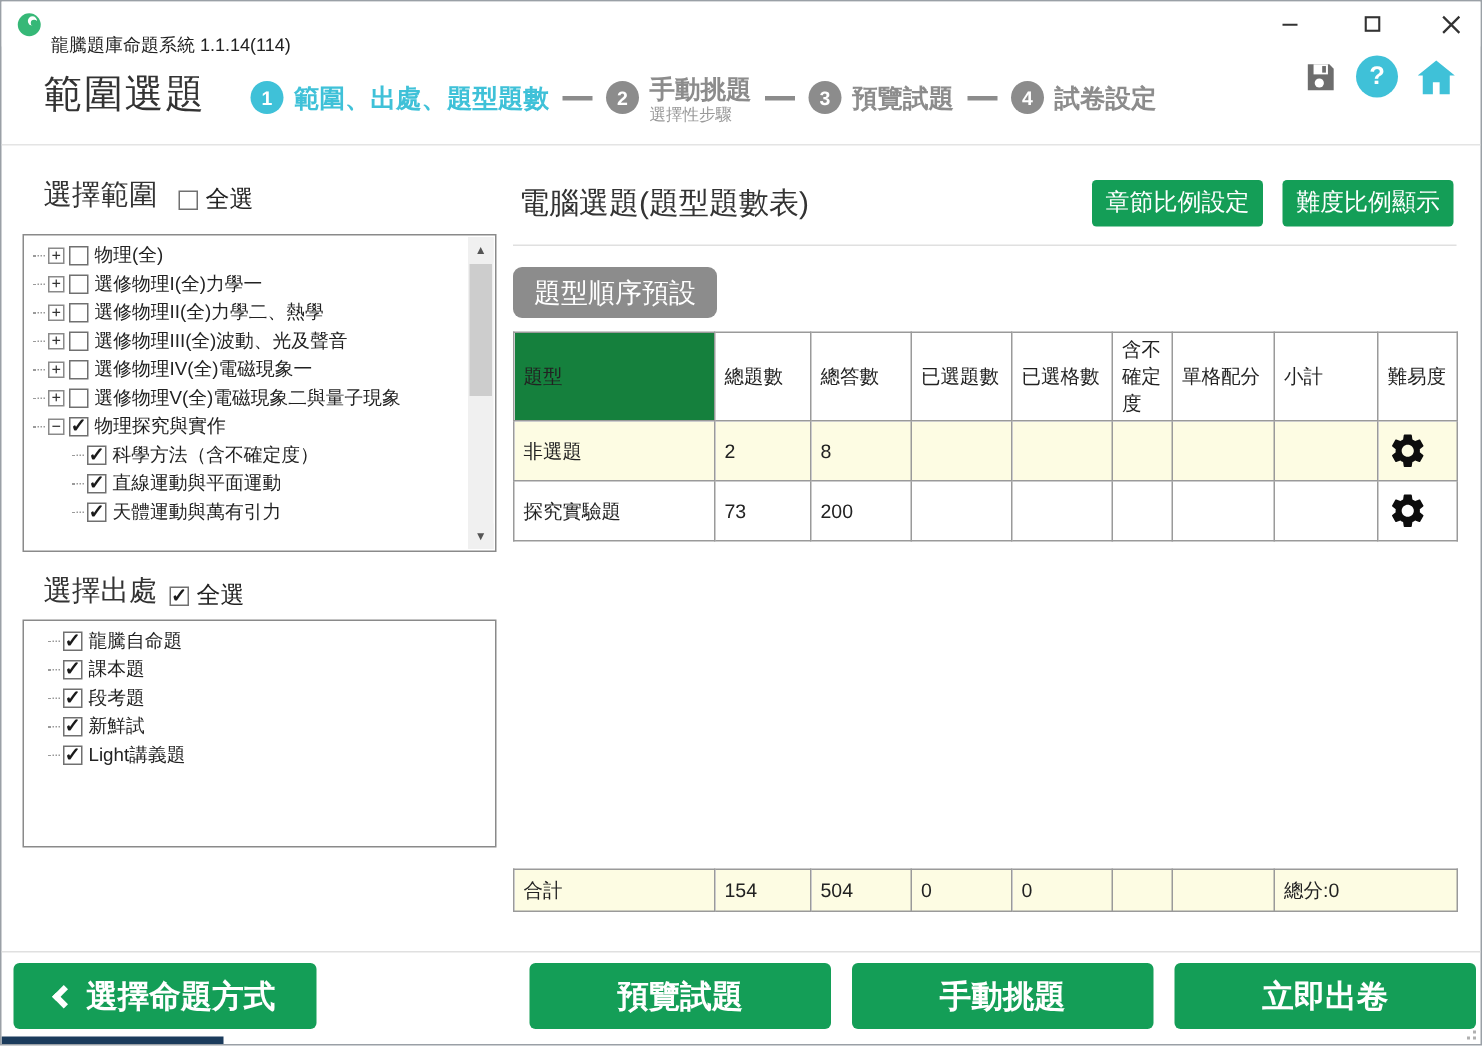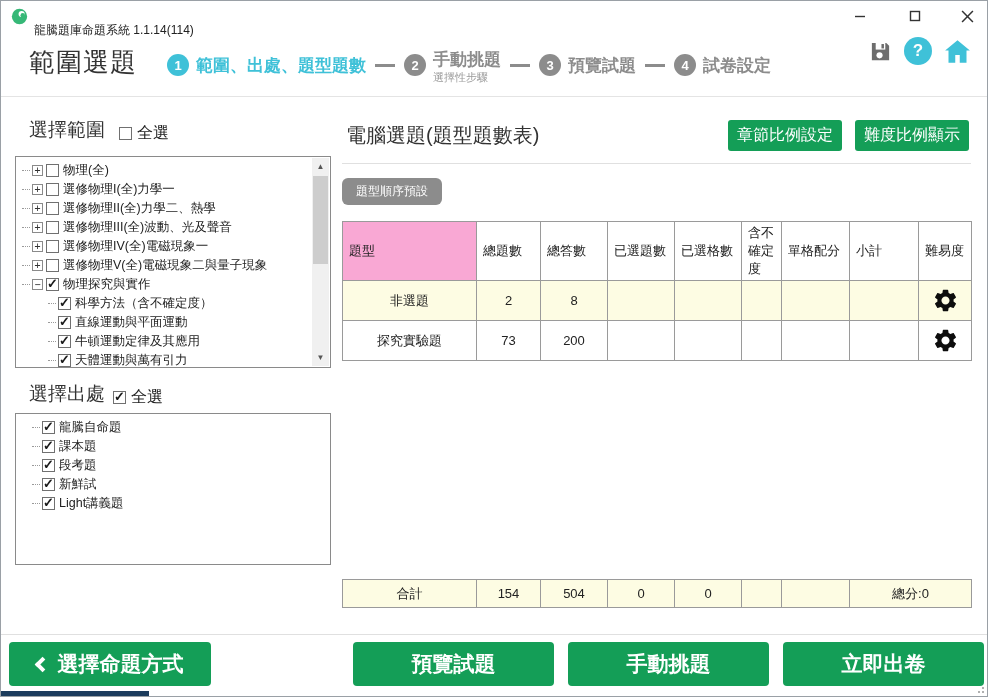--- a/index.html
+++ b/index.html
@@ -54,32 +54,32 @@
   .varrow { position:absolute; left:0; width:17px; height:17px; background:#f0f0f0; color:#555; font-size:8px;
             display:flex; align-items:center; justify-content:center; }
   .varrow.up { top:0; } .varrow.down { bottom:0; }
   .vthumb { position:absolute; left:1px; top:18px; width:15px; height:88px; background:#cdcdcd; }
 
   
   .main-title { position:absolute; left:345px; top:121px; font-size:20px; color:#333; }
   .top-btns { position:absolute; right:18px; top:119px; display:flex; gap:13px; }
   .gbtn { background:#149e57; color:#fff; font-size:16px; padding:5px 9px; border-radius:3px; white-space:nowrap; }
   .main-rule { position:absolute; left:341px; top:162px; width:629px; height:1px; background:#e0e0e0; }
-  .pill { position:absolute; left:341px; top:177px; background:#8c8c8c; color:#fff; font-size:12px;
+  .pill { position:absolute; left:341px; top:177px; background:#8c8c8c; color:#fff; font-size:18px;
           padding:5px 14px; border-radius:6px; }
 
   table.qtable { position:absolute; left:341px; border-collapse:collapse; table-layout:fixed; width:629px;
                  font-size:13px; color:#222; }
   .qtable.body { top:220px; }
   .qtable.foot { top:578px; }
   .qtable th, .qtable td { border:1px solid #9a9a9a; padding:2px 6px; text-align:left; background:#fff;
                            overflow:hidden; vertical-align:middle; }
   .qtable th { height:32px; font-weight:normal; }
-  .qtable th.first { background:#f9a8d4; }
-  .qtable td { height:40px;text-align:center; }
+  .qtable th.first { background:#15803d; }
+  .qtable td { height:40px; }
   .qtable tr.highlight td { background:#fdfce3; }
   .qtable.foot td { background:#fdfce3; height:28px; }
   .gear-cell { text-align:center; padding:0; }
   .gear { width:27px; height:27px; fill:#0d0d0d; vertical-align:middle; }
 
   
   .bot-rule { position:absolute; left:0; top:633px; width:100%; height:1px; background:#e0e0e0; }
   .bigbtn { position:absolute; top:641px; height:44px; background:#149e57; color:#fff; font-size:21px; font-weight:bold;
             border-radius:4px; display:flex; align-items:center; justify-content:center; gap:8px; }
   .btn-back { left:8px; width:202px; }
@@ -217,25 +217,20 @@
       </div>
     <div class="titem child">
         <span class="dots"></span>
         <span class="cb checked"></span>
         <span>科學方法（含不確定度）</span>
       </div>
     <div class="titem child">
         <span class="dots"></span>
         <span class="cb checked"></span>
         <span>直線運動與平面運動</span>
-      </div>
-    <div class="titem child">
-        <span class="dots"></span>
-        <span class="cb checked"></span>
-        <span>牛頓運動定律及其應用</span>
       </div>
     <div class="titem child">
         <span class="dots"></span>
         <span class="cb checked"></span>
         <span>天體運動與萬有引力</span>
       </div>
   </div>
   <div class="vscroll">
     <div class="varrow up">▲</div>
     <div class="vthumb"></div>

